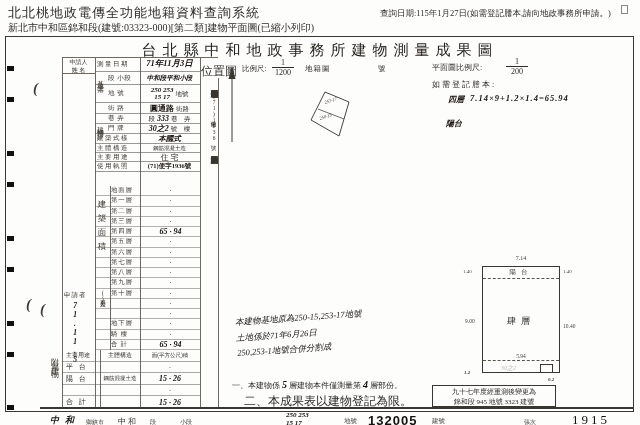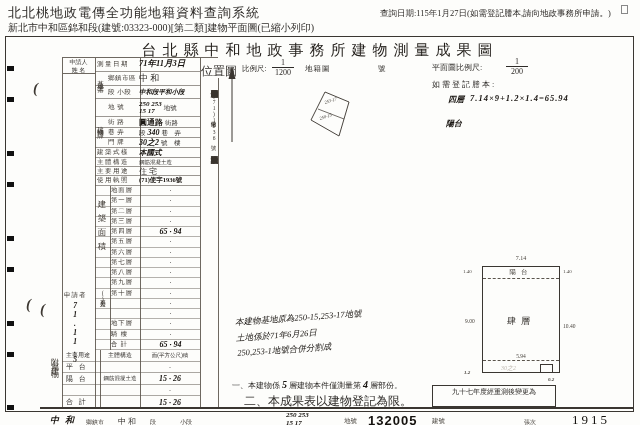--- a/index.html
+++ b/index.html
@@ -10,21 +10,21 @@
 .stamp{font-weight:bold;color:#1c1814}
 .vline{position:absolute;width:1px;background:#6e6860}
 .hline{position:absolute;height:1px;background:#6e6860}
 .vtext{writing-mode:vertical-rl;text-orientation:upright;line-height:1}
 .mark{position:absolute;width:7px;height:5px;background:#111}
 .frac{display:inline-flex;flex-direction:column;align-items:center;line-height:1.15;font-size:8px;vertical-align:middle}
 .frac .fn{border-bottom:1px solid #2e2b28;padding:0 9px}
 .irow{display:flex;align-items:center;border-bottom:1px solid rgba(90,84,76,.6);overflow:hidden}
 .irow .lab{font-size:6.5px;letter-spacing:1.5px;color:#3a352f;flex:0 0 44px;padding-left:2px}
 .irow.grp .lab{flex:0 0 44px;padding-left:13px;letter-spacing:.5px}
-.irow .val{flex:1;text-align:left;font-size:8px;white-space:nowrap}
+.irow .val{flex:1;text-align:center;font-size:8px;white-space:nowrap}
 .fr{height:10.25px;display:flex;align-items:center;border-bottom:1px solid rgba(90,84,76,.45);padding-left:16px}
 .fr .flab{flex:0 0 30px;font-size:6.3px;letter-spacing:1px;color:#3a352f}
 .fr .fval{flex:1;text-align:center;font-size:7.5px}
 .ar{display:flex;align-items:center;border-bottom:1px solid rgba(90,84,76,.5)}
 .ar .c1{flex:0 0 38px;font-size:7px;letter-spacing:2px;padding-left:4px}
 .ar .c2{flex:0 0 40px;font-size:5.5px;text-align:center}
 .ar .c3{flex:1;text-align:center;font-size:7.5px}
 .dim{position:absolute;font-size:5.5px;color:#4a453f}
 svg{display:block}
 </style>
@@ -69,24 +69,20 @@
   <div class="abs" style="left:62px;top:57px;width:33px;height:17px;border-bottom:1px solid #6e6860;text-align:center;font-size:6px;line-height:1.4;padding-top:1px">
     <div>申請人</div>
     <div>姓 名</div>
   </div>
 
   <div class="abs" style="left:95px;top:57px;width:105px">
     <div class="irow" style="height:15px">
       <span class="lab">測量日期</span>
       <span class="val hand" style="font-size:8.5px">71年11月3日</span>
     </div>
-    <div class="irow grp" style="height:14px">
-      <span class="lab">鄉鎮市區</span>
-      <span class="val" style="font-size:9px">中 和</span>
-    </div>
     <div class="irow grp" style="height:13px">
       <span class="lab">段 小段</span>
       <span class="val hand" style="font-size:6.5px">中和段平和小段</span>
     </div>
     <div class="irow grp" style="height:18px">
       <span class="lab">地 號</span>
       <span class="val" style="line-height:1">
         <span class="hand" style="display:inline-block;font-size:7px;vertical-align:middle">
           <span style="display:block">250 253</span>
           <span style="display:block">15 17</span>
@@ -98,21 +94,21 @@
       <span class="lab">街 路</span>
       <span class="val">
         <span class="stamp" style="font-size:8px">圓通路</span>
         <span style="font-size:6.5px">街路</span>
       </span>
     </div>
     <div class="irow grp" style="height:10px">
       <span class="lab">巷 弄</span>
       <span class="val">
         <span style="font-size:6.5px">段</span>
-        <span class="hand" style="font-size:8px">340</span>
+        <span class="hand" style="font-size:8px">333</span>
         <span style="font-size:6.5px">巷　弄</span>
       </span>
     </div>
     <div class="irow grp" style="height:10px">
       <span class="lab">門 牌</span>
       <span class="val">
         <span class="hand" style="font-size:8px">30之2</span>
         <span style="font-size:6.5px">號　樓</span>
       </span>
     </div>
@@ -304,20 +300,21 @@
     <span>一、本建物係</span>
     <span class="hand" style="font-size:10px">5</span>
     <span>層建物本件僅測量第</span>
     <span class="hand" style="font-size:10px">4</span>
     <span>層部份。</span>
   </div>
   <div class="abs" style="left:244px;top:393px;font-size:12px">二、本成果表以建物登記為限。</div>
 
   <div class="abs" style="left:432px;top:385px;width:124px;height:22px;border:1px solid #3a3631;text-align:center;font-size:7px;line-height:1.45;padding-top:1px;background:#fdfdfb">
     <div>九十七年度經重測後變更為</div>
+    <div>錦和段 945 地號 3323 建號</div>
   </div>
 
   <div class="abs hand" style="left:50px;top:414px;font-size:9px;letter-spacing:6px">中和</div>
   <div class="abs" style="left:86px;top:418px;font-size:6px;color:#3a352f">鄉鎮市</div>
   <div class="abs" style="left:118px;top:416px;font-size:8px;letter-spacing:2px">中和</div>
   <div class="abs" style="left:150px;top:418px;font-size:6px;color:#3a352f">段</div>
   <div class="abs" style="left:180px;top:418px;font-size:6px;color:#3a352f">小段</div>
   <div class="abs hand" style="left:286px;top:412px;font-size:7px;line-height:1.1">
     <div>250 253</div>
     <div>15 17</div>

